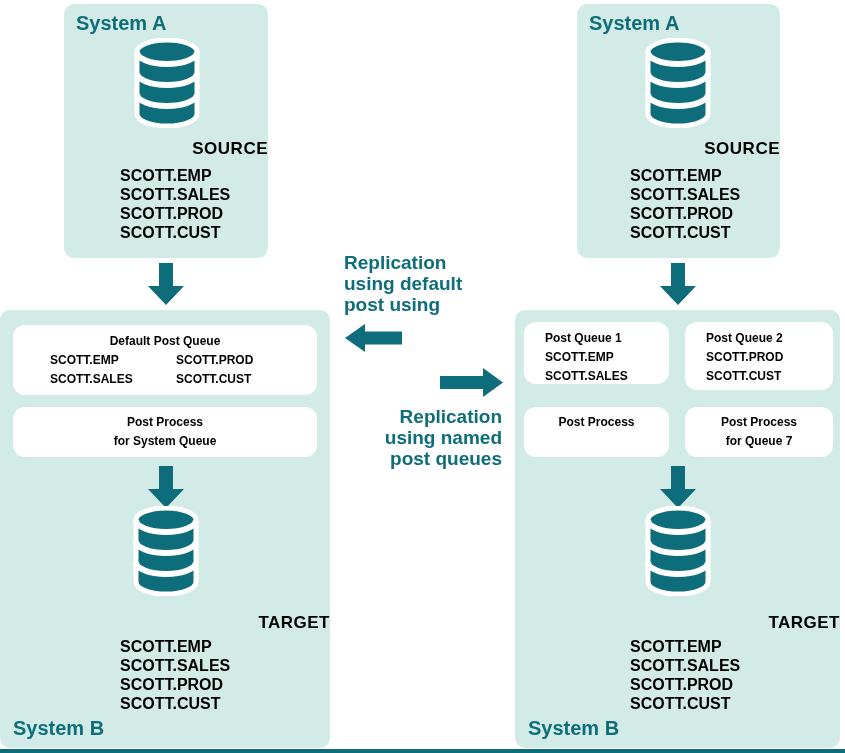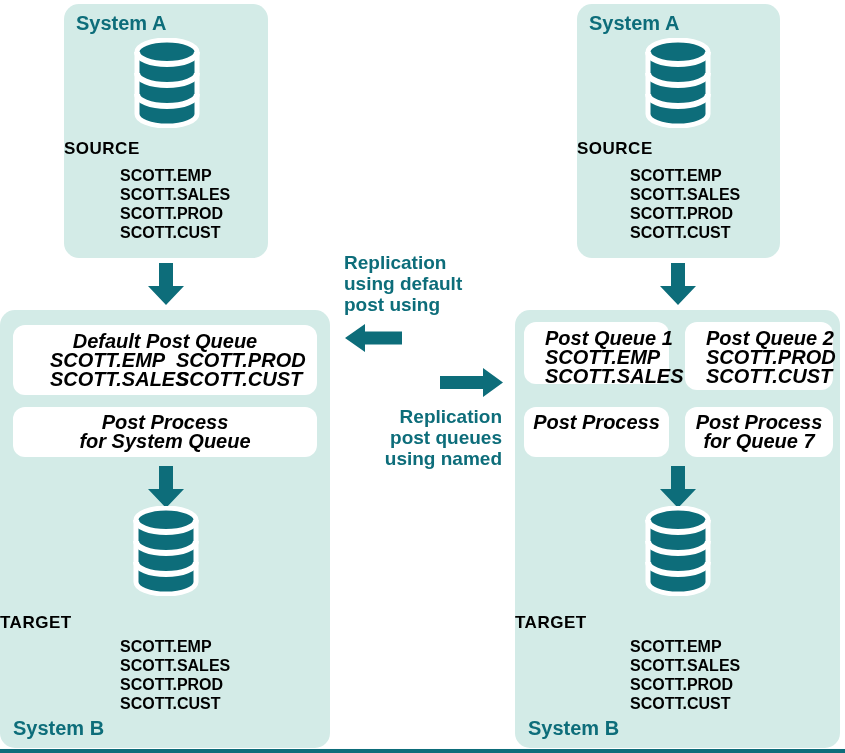--- a/index.html
+++ b/index.html
@@ -6,35 +6,35 @@
     --accent:#0d6d7a;
     --panel:#d3ebe7;
     --box:#ffffff;
     --ink:#000000;
   }
   *{margin:0;padding:0;box-sizing:border-box;}
   html,body{background:#ffffff;}
   body{font-family:"Liberation Sans","DejaVu Sans",sans-serif;}
   .canvas{position:relative;width:845px;height:753px;background:#ffffff;overflow:hidden;}
 
-  .panel{position:absolute;background:var(--panel);border-radius:15px;}
+  .panel{position:absolute;background:var(--panel);border-radius:10px;}
   #l-sys-a{left:64px;top:4px;width:204px;height:254px;}
   #r-sys-a{left:577px;top:4px;width:203px;height:254px;}
   #l-sys-b{left:0px;top:310px;width:330px;height:438px;}
   #r-sys-b{left:515px;top:310px;width:325px;height:438px;}
 
   .panel-title{position:absolute;font-size:20px;font-weight:bold;color:var(--accent);white-space:nowrap;}
   .title-top{left:12px;top:8px;}
   .title-bottom{left:13px;top:407px;}
 
   .db-icon{position:absolute;width:72px;height:90px;}
-  .db-label{position:absolute;left:0;width:100%;text-align:left;font-size:17px;font-weight:bold;color:var(--ink);letter-spacing:.5px;}
+  .db-label{position:absolute;left:0;width:100%;text-align:right;font-size:17px;font-weight:bold;color:var(--ink);letter-spacing:.5px;}
   .tables{position:absolute;font-size:16px;font-weight:bold;color:var(--ink);line-height:19px;white-space:nowrap;}
 
-  .wbox{position:absolute;background:var(--box);border-radius:12px;font-size:20px;font-weight:bold;color:var(--ink);line-height:19px;font-style:italic;}
+  .wbox{position:absolute;background:var(--box);border-radius:12px;font-size:12px;font-weight:bold;color:var(--ink);line-height:19px;}
   .wbox .wtitle{text-align:center;}
   #l-queue{left:13px;top:15px;width:304px;height:70px;padding-top:7px;}
   #l-queue .qrow{display:grid;grid-template-columns:126px auto;margin-left:37px;white-space:nowrap;}
   #l-process{left:13px;top:97px;width:304px;height:50px;padding-top:6px;text-align:center;}
 
   .qbox{padding:7px 0 0 21px;white-space:nowrap;}
   #r-queue1{left:9px;top:12px;width:145px;height:62px;}
   #r-queue2{left:170px;top:12px;width:148px;height:68px;}
   #r-process1{left:9px;top:97px;width:145px;height:50px;padding-top:6px;text-align:center;}
   #r-process2{left:170px;top:97px;width:148px;height:50px;padding-top:6px;text-align:center;}
@@ -180,18 +180,18 @@
   </div>
   <svg class="arrow" style="left:345px;top:324px;width:57px;height:28px">
       <use href="#left-sym"></use>
     </svg>
 
   <svg class="arrow" style="left:440px;top:368px;width:63px;height:29px">
       <use href="#right-sym"></use>
     </svg>
   <div class="mid-label" id="lbl-named">
     <div>Replication</div>
+    <div>using named</div>
     <div>post queues</div>
-    <div>using named</div>
   </div>
 
   <div class="bottom-bar"></div>
 </div>
 
 </body></html>

